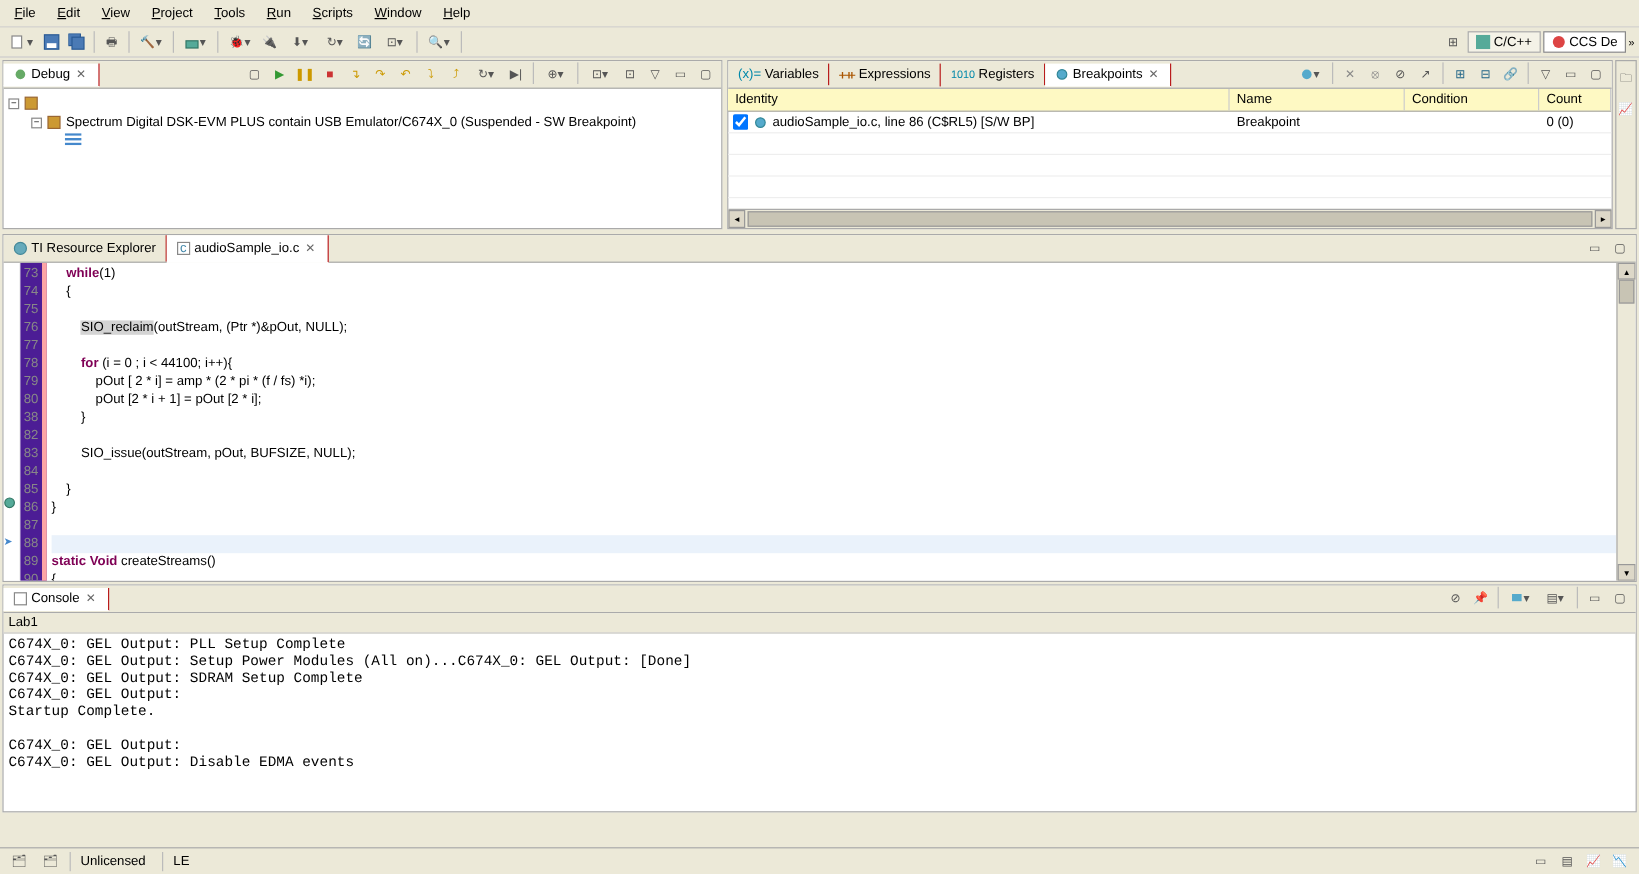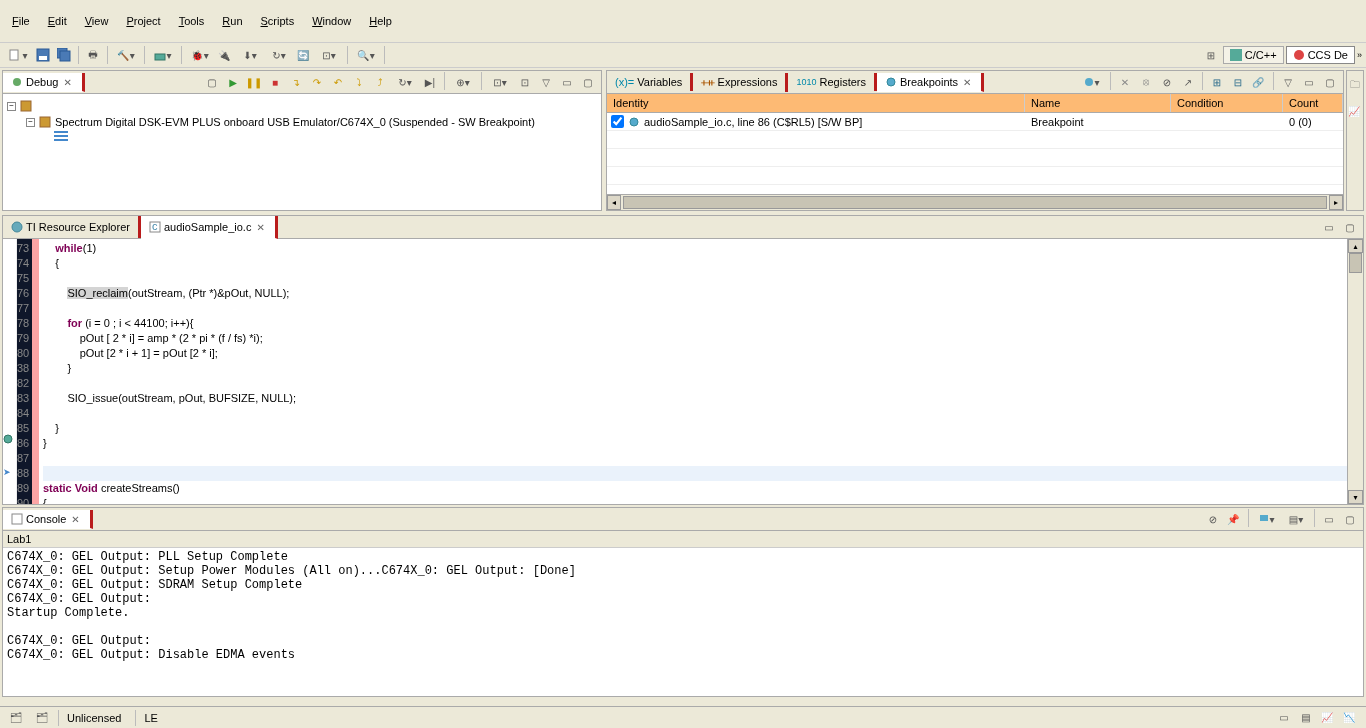--- a/index.html
+++ b/index.html
@@ -1,47 +1,47 @@
 <!DOCTYPE html>
 <html><head>
 <meta charset="utf-8">
 <style>
 * { margin:0; padding:0; box-sizing:border-box; font-family:Tahoma,Arial,sans-serif; font-size:11px; }
 body { background:#ece9d8; width:1366px; height:728px; overflow:hidden; }
-.menubar { display:flex; gap:2px; padding:12px 4px; background:#ece9d8; border-bottom:1px solid #ccc; }
+.menubar { display:flex; gap:2px; padding:2px 4px; background:#ece9d8; border-bottom:1px solid #ccc; }
 .menubar span { padding:3px 8px; cursor:default; }
 .menubar span:first-letter { text-decoration:underline; }
 .toolbar { display:flex; align-items:center; padding:2px 4px; background:#ece9d8; border-bottom:1px solid #ccc; gap:1px; }
 .tbtn { width:20px; height:20px; border:1px solid transparent; display:inline-flex; align-items:center; justify-content:center; cursor:default; font-size:10px; color:#555; }
 .tbtn.drop { width:28px; }
 .sep { width:1px; height:18px; background:#bbb; margin:0 3px; }
 .persp-btn { border:1px solid #aaa; padding:2px 6px; display:inline-flex; align-items:center; gap:3px; background:#f4f2e7; }
 .persp-sel { border:1px solid #888; background:#fff;justify-content:flex-end; }
 .workspace { display:flex; height:145px; }
 .debug-view { width:600px; border:1px solid #aaa; margin:2px; background:#fff; display:flex; flex-direction:column; }
 .vars-view { flex:1; border:1px solid #aaa; margin:2px; background:#fff; display:flex; flex-direction:column; position:relative; }
 .view-tabs { display:flex; background:#ece9d8; border-bottom:1px solid #aaa; align-items:center; }
-.vtab { padding:3px 8px; border-right:3px solid #b91c1c; display:flex; align-items:center; gap:3px; cursor:default; }
+.vtab { padding:3px 8px; border-right:1px solid #b91c1c; display:flex; align-items:center; gap:3px; cursor:default; }
 .vtab.active { background:#fff; border-bottom:1px solid #fff; margin-bottom:-1px; }
 .view-toolbar { margin-left:auto; display:flex; gap:1px; padding:1px 3px; }
 .debug-tree { padding:4px; font-size:11px; overflow:auto; flex:1; }
 .tree-row { white-space:nowrap; padding:1px 0; display:flex; align-items:center; gap:3px; }
 .tree-row.sel { background:#316ac5; color:#fff; }
 .indent { display:inline-block; }
 .exp-box { width:9px; height:9px; border:1px solid #888; display:inline-flex; align-items:center; justify-content:center; font-size:8px; line-height:6px; background:#fff; color:#000;}
 .bp-table { flex:1; overflow:auto; }
-.bp-head { display:flex; background:#fdba74; border-bottom:1px solid #aaa;align-items:center; }
+.bp-head { display:flex; background:#fef9c3; border-bottom:1px solid #aaa;align-items:center; }
 .bp-head div { padding:3px 6px; border-right:1px solid #ccc; }
 .bp-row { display:flex; border-bottom:1px solid #eee; height:18px; align-items:center; }
 .bp-row div { padding:1px 6px; }
 .editor-area { display:flex; height:290px; margin:2px; }
 .editor-view { flex:1; border:1px solid #aaa; background:#fff; display:flex; flex-direction:column; }
 .ed-tabs { display:flex; background:#ece9d8; border-bottom:1px solid #aaa; }
 .ed-body { flex:1; display:flex; font-family:Consolas,"Courier New",monospace; font-size:12px; overflow:hidden; position:relative; }
-.gutter { width:22px; background:#0f172a; border-right:7px solid #fca5a5; text-align:right; padding:2px 3px 0 0; color:#888; }
+.gutter { width:22px; background:#4c1d95; border-right:4px solid #fca5a5; text-align:right; padding:2px 3px 0 0; color:#888; }
 .lmarker { width:14px; background:#fff; border-right:1px solid #eee; }
 .code { flex:1; padding:2px 0 0 4px; white-space:pre; overflow:hidden; }
 .code-line { height:15px; line-height:15px; }
 .gut-line { height:15px; line-height:15px; }
 .hl-line { background:#eaf2fb; }
 .kw { color:#7f0055; font-weight:bold; }
 .fn { background:#d4d4d4; }
 .vscroll { width:16px; background:#ece9d8; border-left:1px solid #aaa; position:relative; }
 .vscroll .thumb { position:absolute; left:1px; right:1px; height:20px; background:#c8c4b4; border:1px solid #999; top:0; }
 .vscroll .arr { position:absolute; left:0; right:0; height:14px; background:#ddd8c8; border:1px solid #999; display:flex; align-items:center; justify-content:center; font-size:8px;}
@@ -163,21 +163,21 @@
         <svg width="14" height="14">
             <rect x="2" y="2" width="10" height="10" fill="#c93" stroke="#963"></rect>
           </svg>
       </div>
       <div class="tree-row">
         <span class="indent" style="width:16px;"></span>
         <span class="exp-box">−</span>
         <svg width="14" height="14">
             <rect x="2" y="2" width="10" height="10" fill="#c93" stroke="#963"></rect>
           </svg>
-        <span>Spectrum Digital DSK-EVM PLUS onboard USB Emulator/C674X_0 (Suspended - SW Breakpoint)</span>
+        <span>Spectrum Digital DSK-EVM PLUS contain USB Emulator/C674X_0 (Suspended - SW Breakpoint)</span>
       </div>
       <div class="tree-row">
         <span class="indent" style="width:44px;"></span>
         <svg width="14" height="10">
             <rect y="0" width="14" height="2" fill="#48c"></rect>
             <rect y="4" width="14" height="2" fill="#48c"></rect>
             <rect y="8" width="14" height="2" fill="#48c"></rect>
           </svg>
       </div>
     </div>

